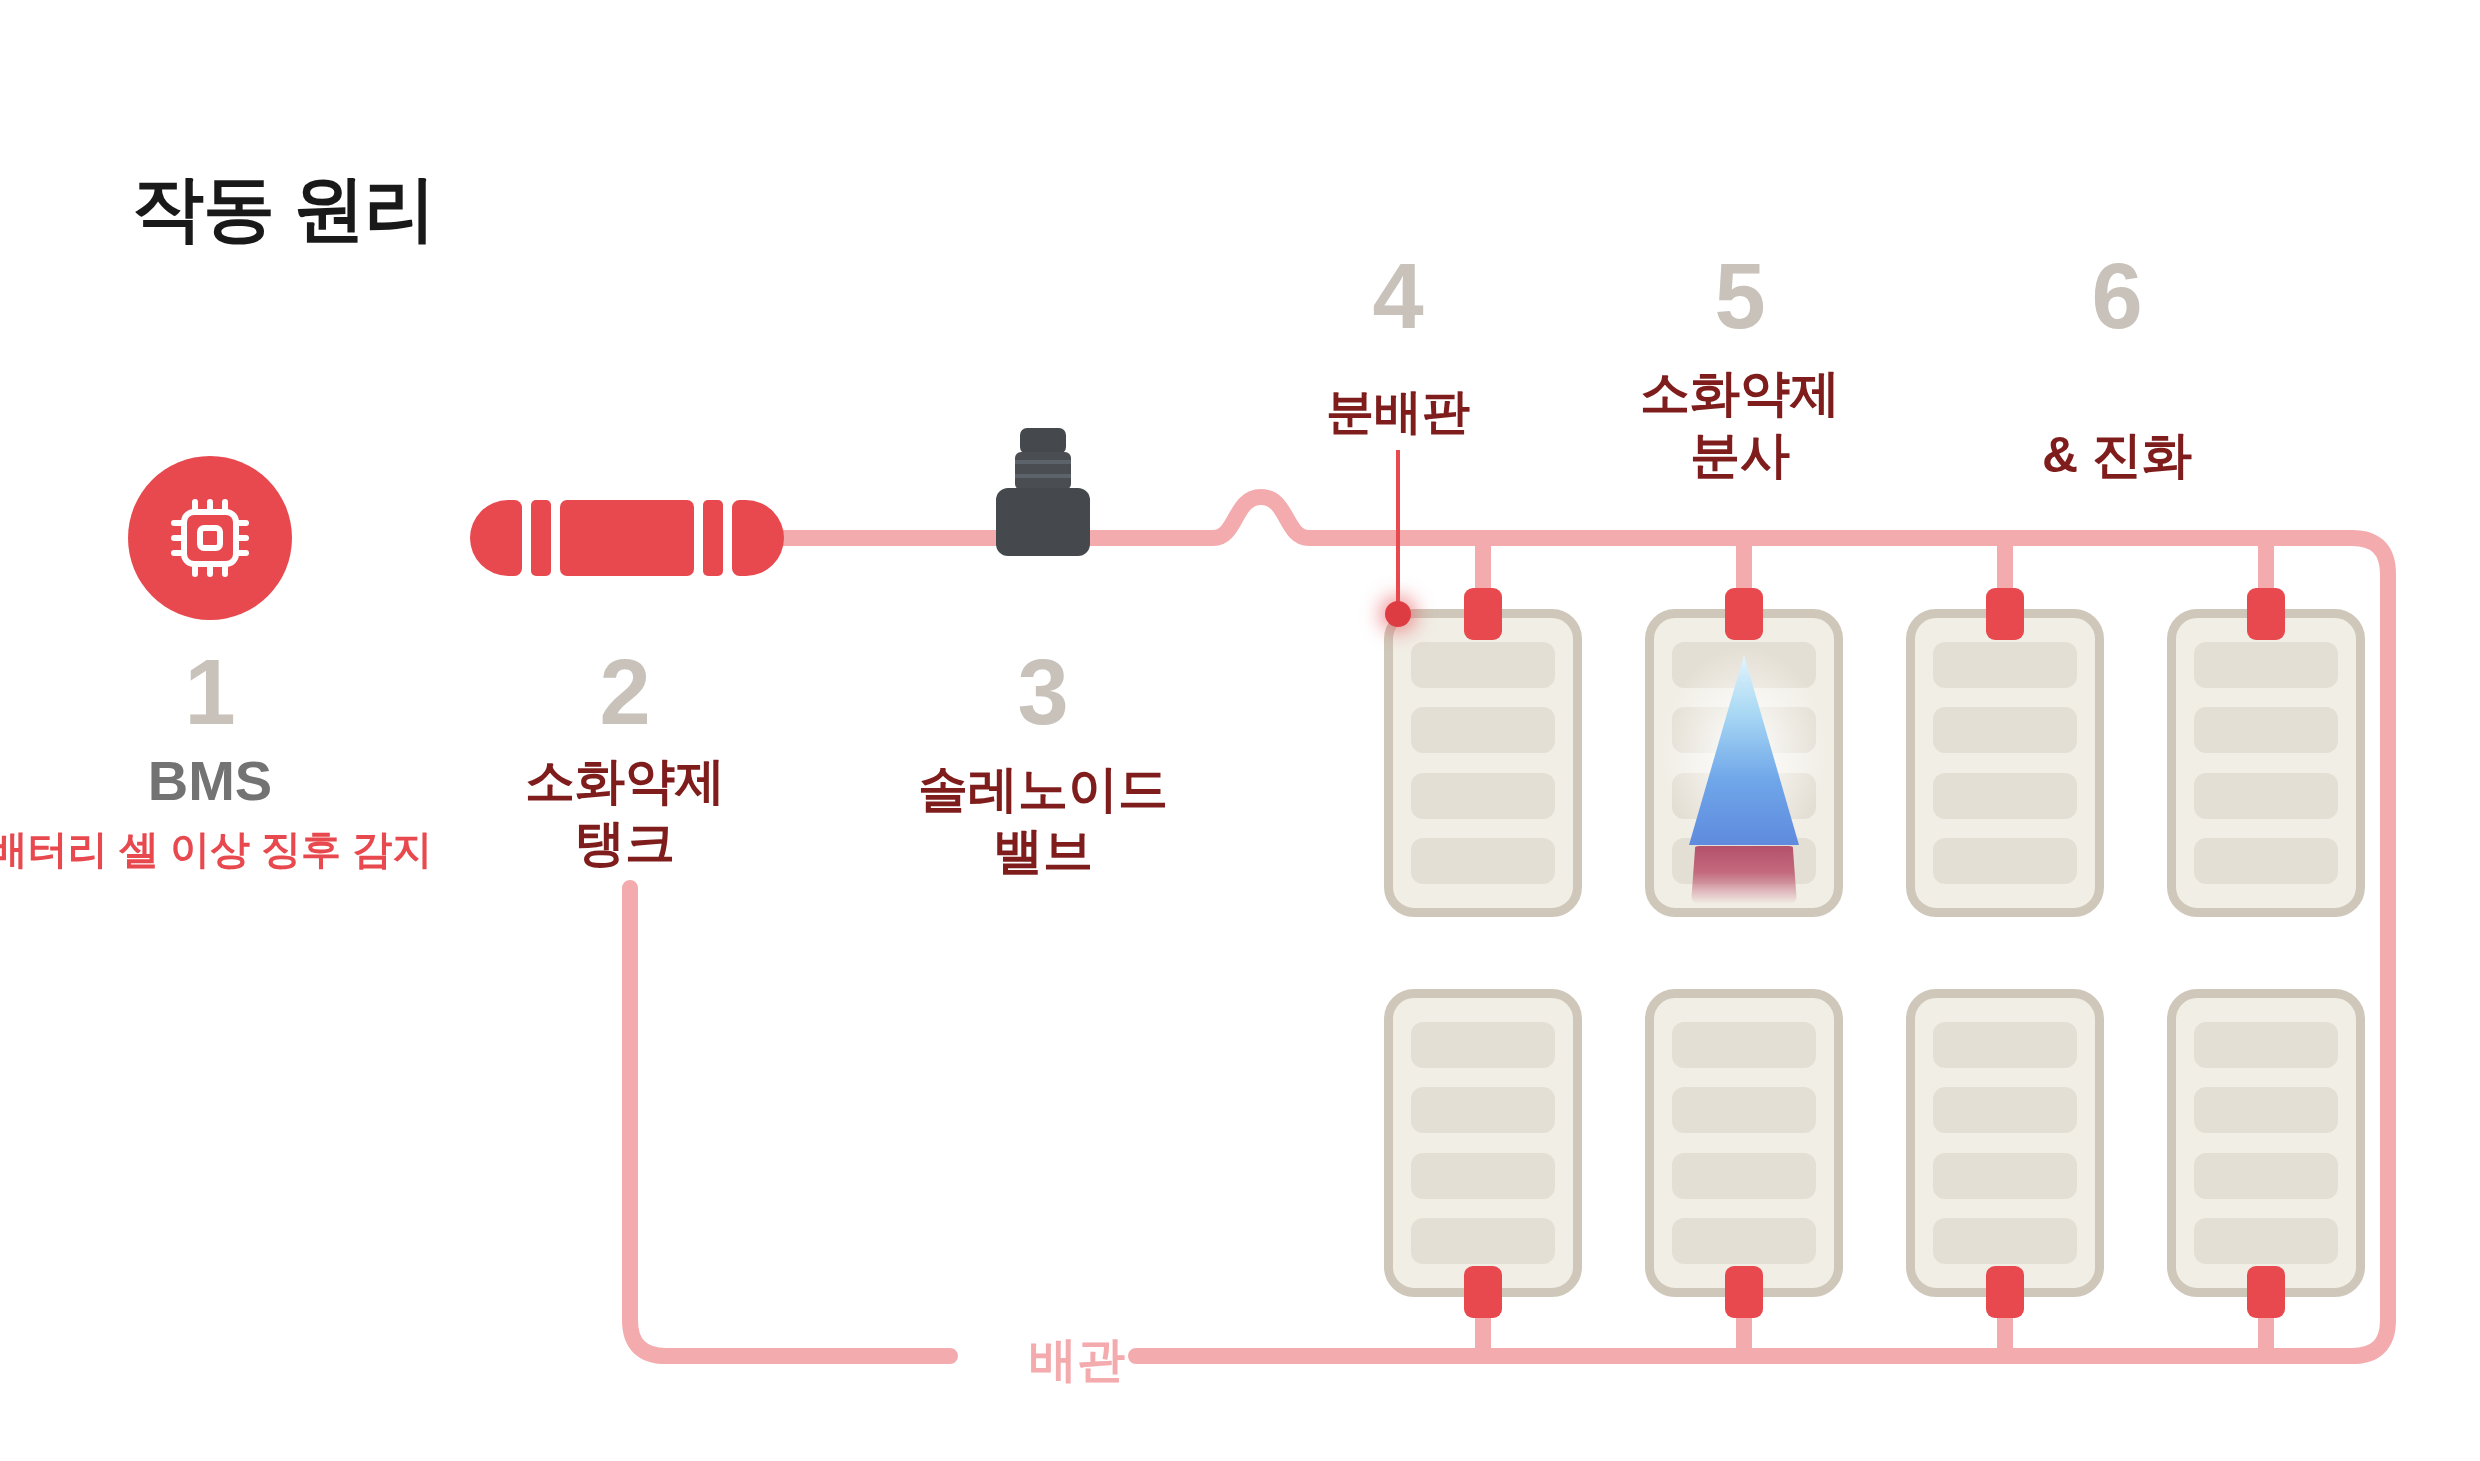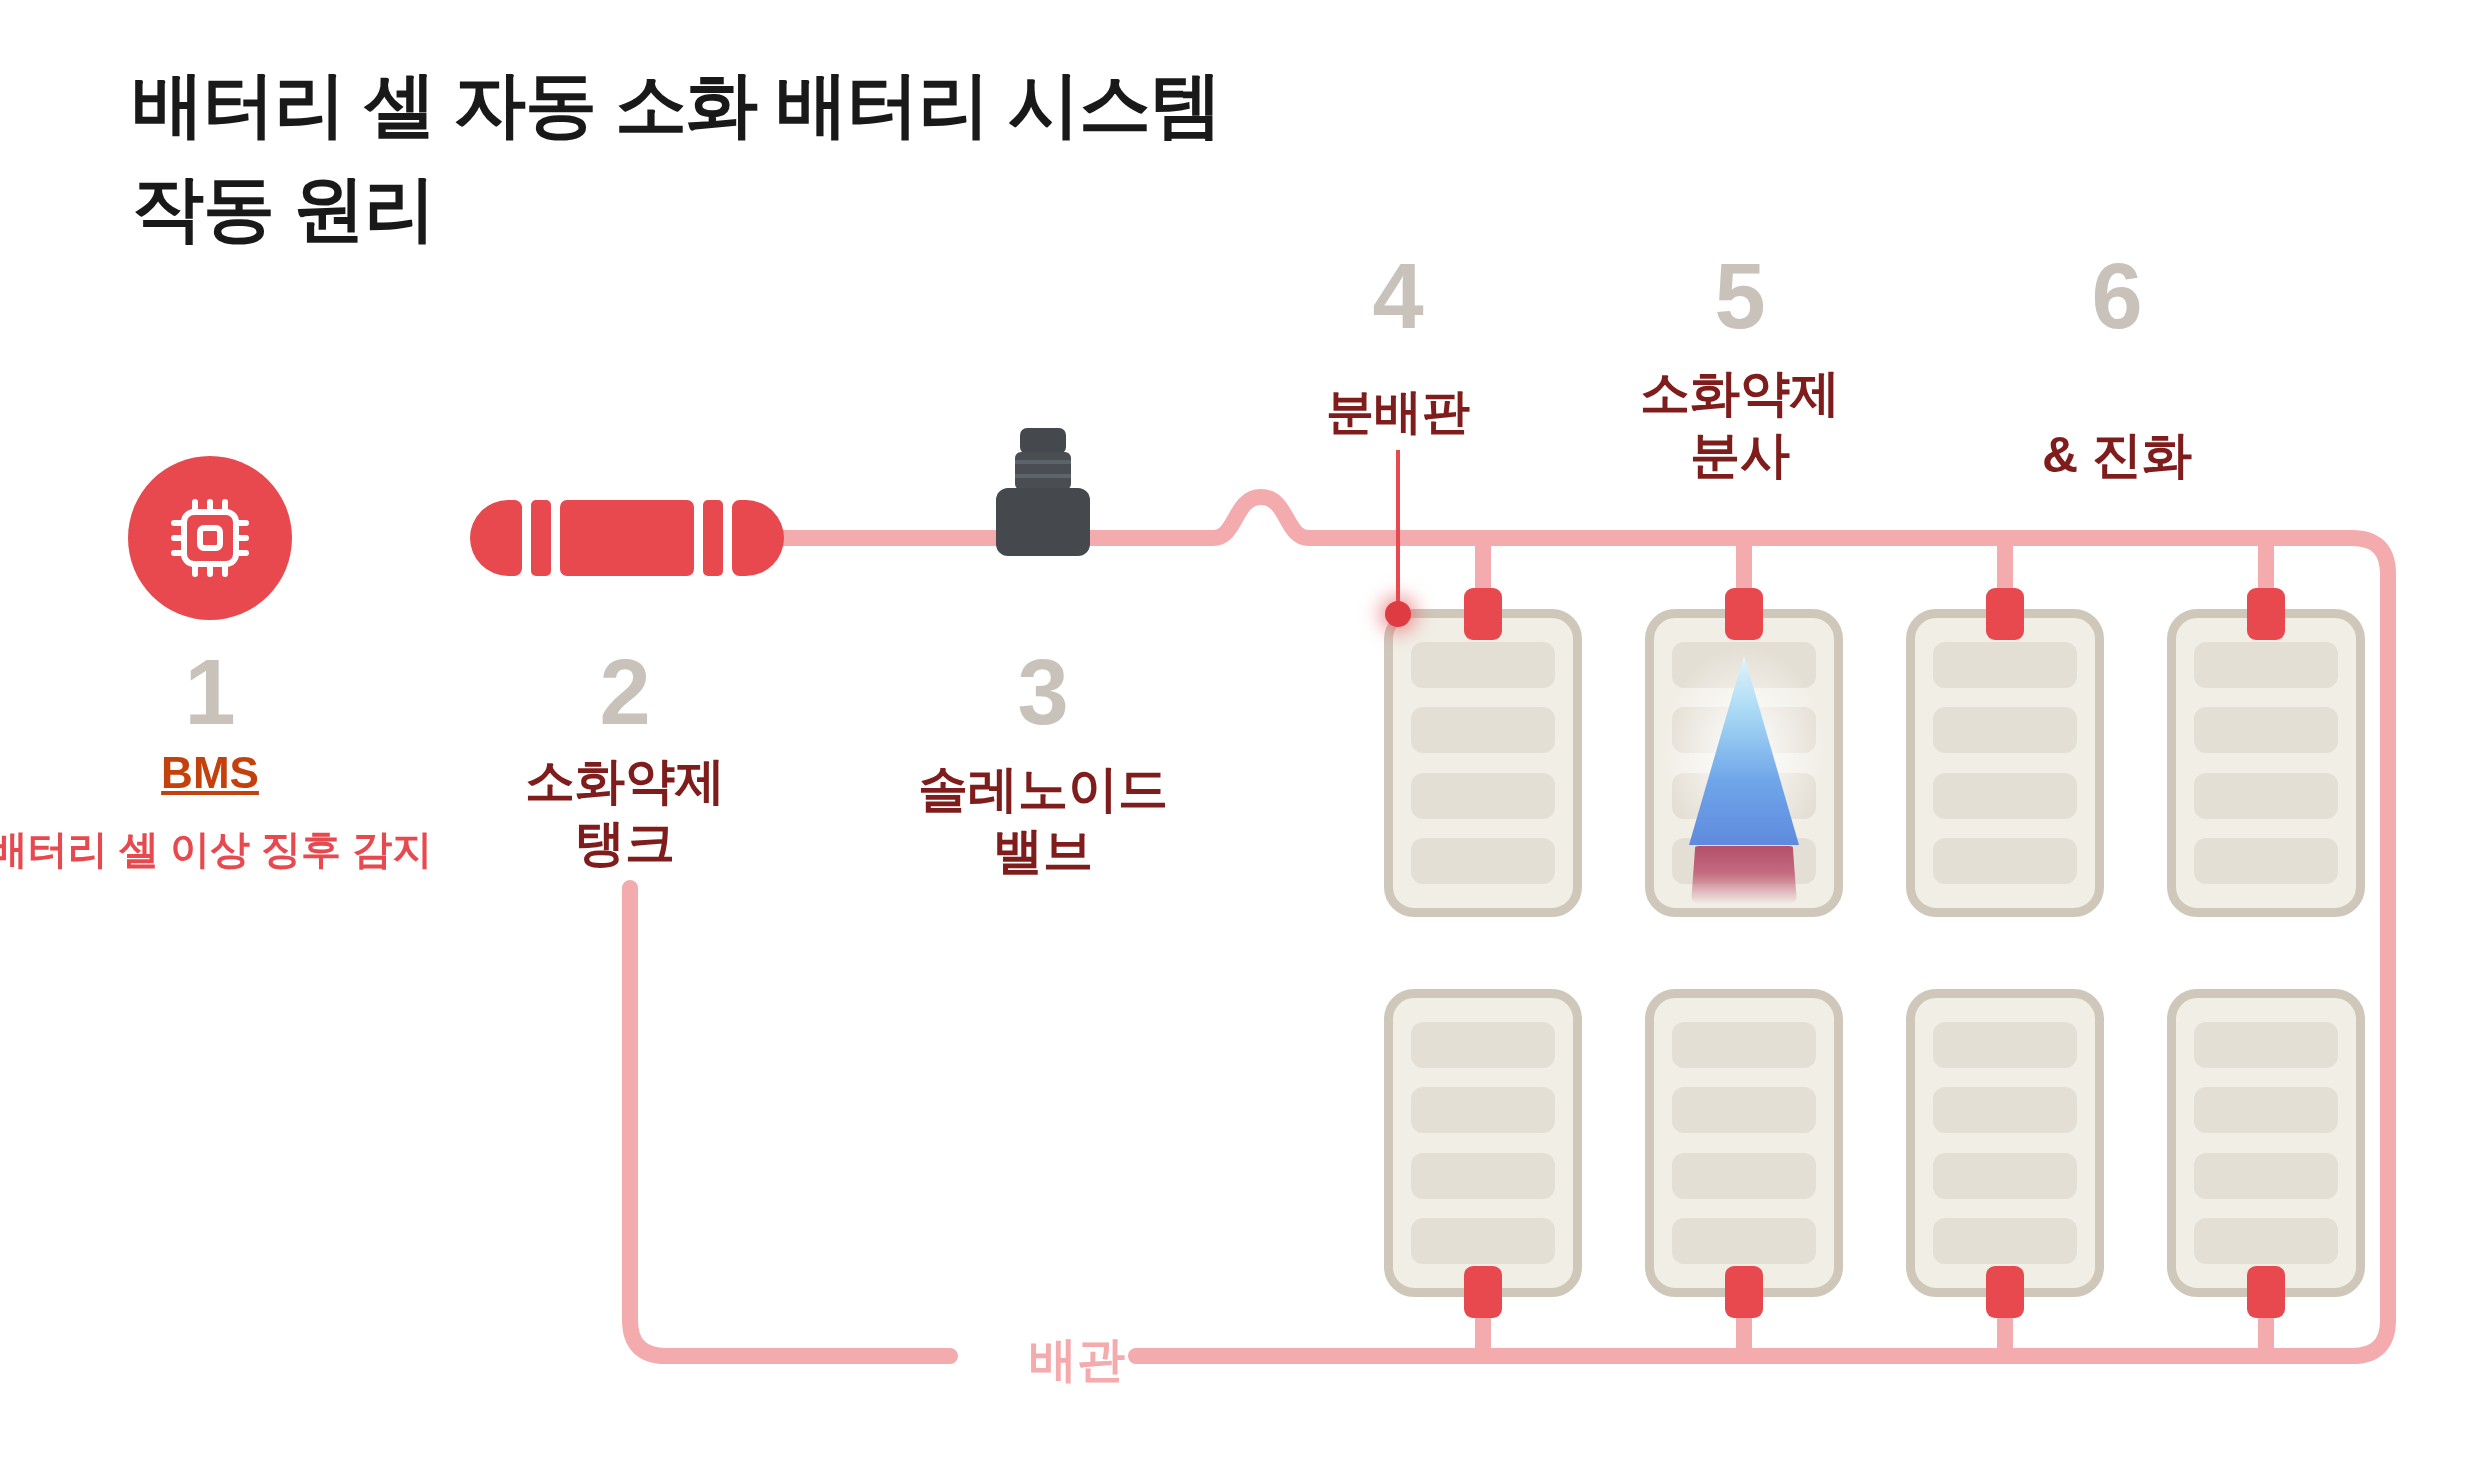--- a/index.html
+++ b/index.html
@@ -57,31 +57,31 @@
   
   .pointer-line{position:absolute;left:1396px;top:450px;width:4px;height:156px;background:#e8494f;z-index:5;}
   .pointer-dot{position:absolute;left:1385px;top:601px;width:26px;height:26px;border-radius:50%;
       background:#dc3c42;box-shadow:0 0 18px 6px rgba(230,70,75,0.5);z-index:5;}
 
   
   .cx{position:absolute;transform:translateX(-50%);text-align:center;white-space:nowrap;z-index:6;}
   .num{font-size:92px;font-weight:700;color:#c8c2ba;}
   .red-label{font-size:50px;font-weight:700;color:#7f1d1d;line-height:1.24;}
   .red-label.single{font-size:48px;}
-  .bms-label{font-size:44px;font-weight:800;color:#c2410c;text-decoration:underline;}
+  .bms-label{font-size:56px;font-weight:800;color:#737373;}
   .bms-sub{font-size:40px;font-weight:600;color:#e8494f;}
   .pipe-label{font-size:48px;font-weight:700;color:#f4abae;}
 </style>
 </head>
 <body>
 
 <div class="canvas">
 
   <div class="title">
-    <span>배터리 셀 자동 소화 배터리 시스템</span><br>
+    <br>
     <span>작동 원리</span>
   </div>
 
   <svg class="pipes" width="2480" height="1461" viewBox="0 0 2480 1461">
     <g fill="none" stroke="#f4abae" stroke-width="16" stroke-linecap="round" stroke-linejoin="round">
       <path d="M 770 538 H 1213 C 1237 538 1234 497 1261 497 C 1288 497 1285 538 1309 538 H 2352 Q 2388 538 2388 574 V 1320 Q 2388 1356 2352 1356 H 1136"></path>
       <path d="M 950 1356 H 666 Q 630 1356 630 1320 V 888"></path>
       <path d="M 1483 546 V 602"></path>
       <path d="M 1744 546 V 602"></path>
       <path d="M 2005 546 V 602"></path>

